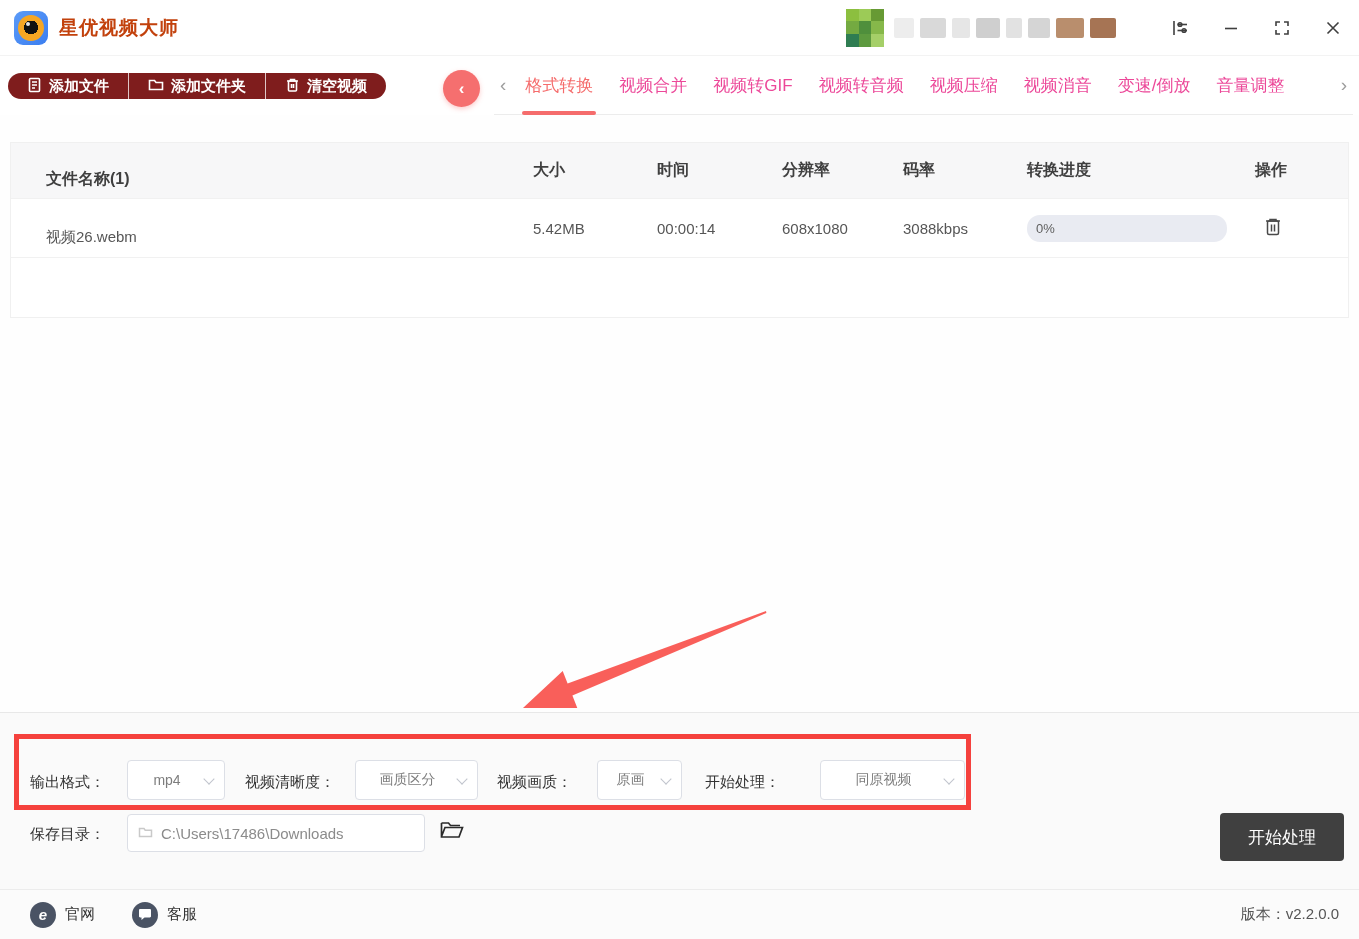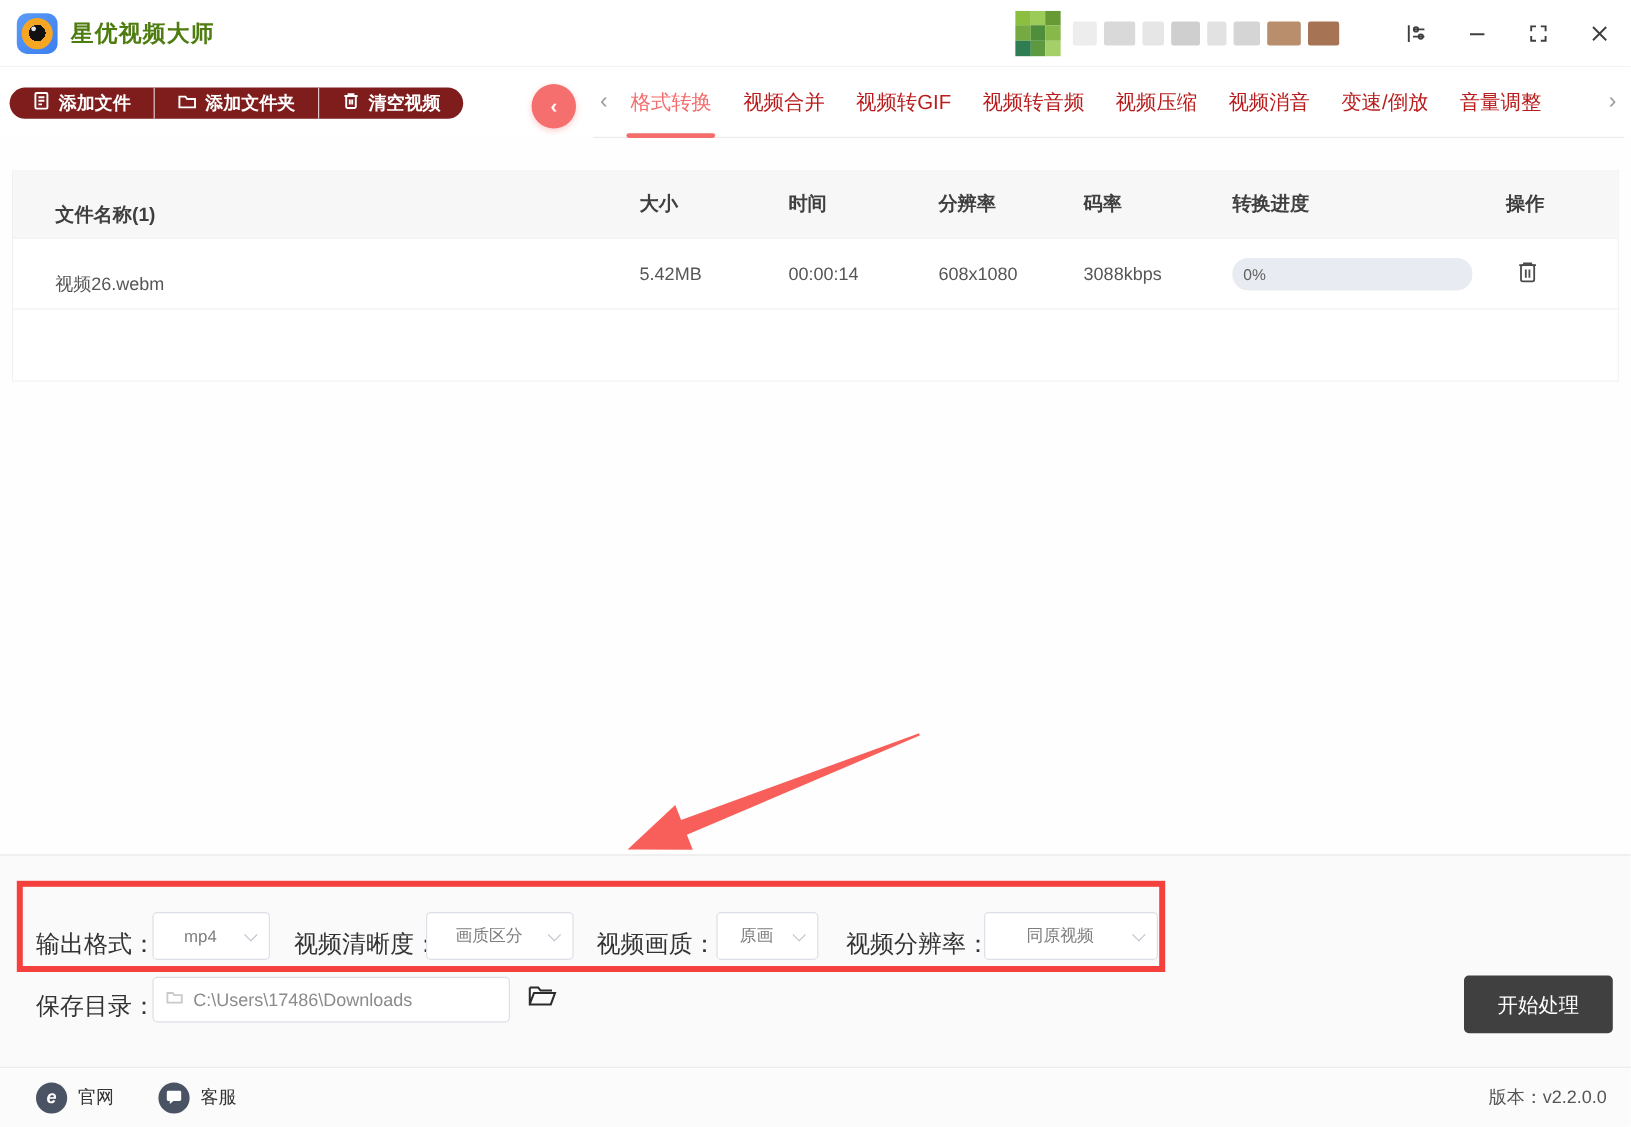--- a/index.html
+++ b/index.html
@@ -5,21 +5,21 @@
   * { margin:0; padding:0; box-sizing:border-box; }
   html,body { width:1359px; height:939px; }
   body { font-family:"Liberation Sans","DejaVu Sans",sans-serif; background:#fff; overflow:hidden; }
   .app { position:relative; width:1359px; height:939px; background:#fefefe; }
 
   
   .titlebar { position:absolute; top:0; left:0; right:0; height:56px; display:flex; align-items:center; background:#fff; border-bottom:1px solid #f3f3f3; z-index:2; }
   .logo { width:34px; height:34px; margin-left:14px; border-radius:9px; background:linear-gradient(135deg,#5b9bf8,#3b7ef0); position:relative; flex:none; }
   .logo .lens { position:absolute; inset:4px; border-radius:50%; background:radial-gradient(circle at 50% 48%, #111 0 37%, #f6a623 37% 78%, #d8441f 78% 100%); }
   .logo .dot { position:absolute; left:12px; top:11px; width:4px; height:4px; border-radius:50%; background:#fff; opacity:.9; }
-  .app-title { margin-left:11px; font-size:19px; font-weight:bold; color:#4d7c0f; letter-spacing:1px; }
+  .app-title { margin-left:11px; font-size:19px; font-weight:bold; color:#c2410c; letter-spacing:1px; }
   .tb-right { margin-left:auto; display:flex; align-items:center; }
   .avatar { width:38px; height:38px; display:grid; grid-template-columns:repeat(3,1fr); grid-template-rows:repeat(3,1fr); overflow:hidden; flex:none; }
   .avatar i { display:block; }
   .av1{background:#8cbf3f}.av2{background:#9ccb57}.av3{background:#679a34}
   .av4{background:#74aa41}.av5{background:#4f8f3c}.av6{background:#86b84a}
   .av7{background:#2f7d52}.av8{background:#5d9a3f}.av9{background:#a5cf68}
   .nameblur { display:flex; gap:6px; align-items:center; margin:0 24px 0 10px; }
   .nameblur i { display:block; height:20px; border-radius:2px; }
   .nb1{width:20px;background:#ededed}.nb2{width:26px;background:#d9d9d9}
   .nb3{width:18px;background:#e6e6e6}.nb4{width:24px;background:#cfcfcf}
@@ -32,42 +32,42 @@
   
   .toolbar { position:absolute; top:56px; left:0; right:0; height:59px; background:#fff; z-index:2; }
   .btn-group { position:absolute; left:8px; top:17px; height:26px; display:flex; background:#7f1d1d; border-radius:14px; overflow:hidden; }
   .tb-btn { display:flex; align-items:center; gap:7px; padding:0 19px; color:#fff; font-size:15px; font-weight:bold; cursor:pointer; }
   .tb-btn + .tb-btn { border-left:1px solid rgba(255,255,255,.75); }
   .tb-btn svg { stroke:#fff; fill:none; stroke-width:1.6; }
   .circle-back { position:absolute; left:443px; top:14px; width:37px; height:37px; border-radius:50%; background:#f56f6f; color:#fff; display:flex; align-items:center; justify-content:center; font-size:17px; font-weight:bold; cursor:pointer; box-shadow:0 2px 5px rgba(245,108,108,.35); z-index:3; }
   .tabs { position:absolute; left:494px; top:0; right:6px; height:59px; display:flex; align-items:center; border-bottom:1px solid #ececec; }
   .chev { color:#9d9d9d; font-size:19px; padding:0 6px; cursor:pointer; }
   .chev-r { margin-left:auto; }
-  .tab { position:relative; height:100%; display:flex; align-items:center; padding:0 13px; font-size:17px; color:#b91c1c; cursor:pointer; white-space:nowrap; }
+  .tab { position:relative; height:100%; display:flex; align-items:center; padding:0 13px; font-size:17px; color:#ec4899; cursor:pointer; white-space:nowrap; }
   .tab.active { color:#f56c6c; }
   .tab.active::after { content:""; position:absolute; left:10px; right:10px; bottom:-1px; height:4px; border-radius:2px; background:#f56c6c; }
 
   
   .table { position:absolute; top:142px; left:10px; right:10px; border:1px solid #f0f0f0; background:#fff; z-index:1; }
   .grid-row { display:grid; grid-template-columns:522px 124px 125px 121px 124px 228px 1fr; align-items:center; }
   .thead { height:55px; background:#f7f7f8; font-weight:bold; color:#3f3f3f; font-size:16px; }
   .thead > div:first-child, .trow > div:first-child { padding-left:35px;margin-top:18px; }
   .trow { height:59px; background:#fff; color:#565656; font-size:15px; border-top:1px solid #f1f1f1; }
   .trow-empty { height:60px; background:#fff; border-top:1px solid #f1f1f1; }
   .progress-track { width:200px; height:27px; border-radius:13px; background:#e9ebf2; display:flex; align-items:center; padding-left:9px; font-size:13px; color:#5f5f5f; }
   .row-del { width:24px; height:24px; display:flex; align-items:center; justify-content:center; cursor:pointer; margin-left:6px; }
   .row-del svg { stroke:#4a4a4a; fill:none; stroke-width:1.5; }
 
   
   .arrow-svg { position:absolute; inset:0; width:1359px; height:939px; pointer-events:none; z-index:6; }
   .red-rect { position:absolute; left:14px; top:734px; width:957px; height:76px; border:5px solid #f5413d; z-index:5; pointer-events:none; }
 
   
   .bottom { position:absolute; top:712px; left:0; right:0; height:177px; background:#fafafa; border-top:1px solid #e8e8e8; z-index:2; }
-  .b-label { position:absolute; font-size:20px; color:#333; }
+  .b-label { position:absolute; font-size:15px; color:#333; }
   .lbl1{left:30px;top:60px}.lbl2{left:245px;top:60px}.lbl3{left:497px;top:60px}.lbl4{left:705px;top:60px}
   .save-label{left:30px;top:112px}
   .sel { position:absolute; top:47px; height:40px; background:#fff; border:1px solid #dcdfe6; border-radius:4px; display:flex; align-items:center; justify-content:center; color:#7d7d7d; font-size:14px; cursor:pointer; }
   .sel1{left:127px;width:98px}.sel2{left:355px;width:123px}.sel3{left:597px;width:85px}.sel4{left:820px;width:145px}
   .sel .v { margin-right:18px; }
   .sel .car { position:absolute; right:11px; top:14px; width:8px; height:8px; border-right:1.6px solid #c0c4cc; border-bottom:1.6px solid #c0c4cc; transform:rotate(45deg); }
   .save-input { position:absolute; left:127px; top:101px; width:298px; height:38px; background:#fff; border:1px solid #dcdfe6; border-radius:4px; display:flex; align-items:center; padding:0 10px; gap:8px; color:#8b8b8b; font-size:15px; }
   .save-input svg { stroke:#c9c9c9; fill:none; stroke-width:1.5; flex:none; }
   .browse { position:absolute; left:438px; top:105px; width:28px; height:28px; display:flex; align-items:center; justify-content:center; cursor:pointer; }
   .browse svg { stroke:#2b2b2b; fill:none; stroke-width:1.7; }
@@ -253,21 +253,21 @@
     <div class="b-label lbl2">视频清晰度：</div>
     <div class="sel sel2">
       <span class="v">画质区分</span>
       <span class="car"></span>
     </div>
     <div class="b-label lbl3">视频画质：</div>
     <div class="sel sel3">
       <span class="v">原画</span>
       <span class="car"></span>
     </div>
-    <div class="b-label lbl4">视频分辨率：</div>
+    <div class="b-label lbl4">开始处理：</div>
     <div class="sel sel4">
       <span class="v">同原视频</span>
       <span class="car"></span>
     </div>
 
     <div class="b-label save-label">保存目录：</div>
     <div class="save-input">
       <span><svg width="15" height="13" viewBox="0 0 15 13">
             <path d="M1.5 2.5h4.5l1.2 1.7h6.3v6.3h-12z"></path>
           </svg></span>

